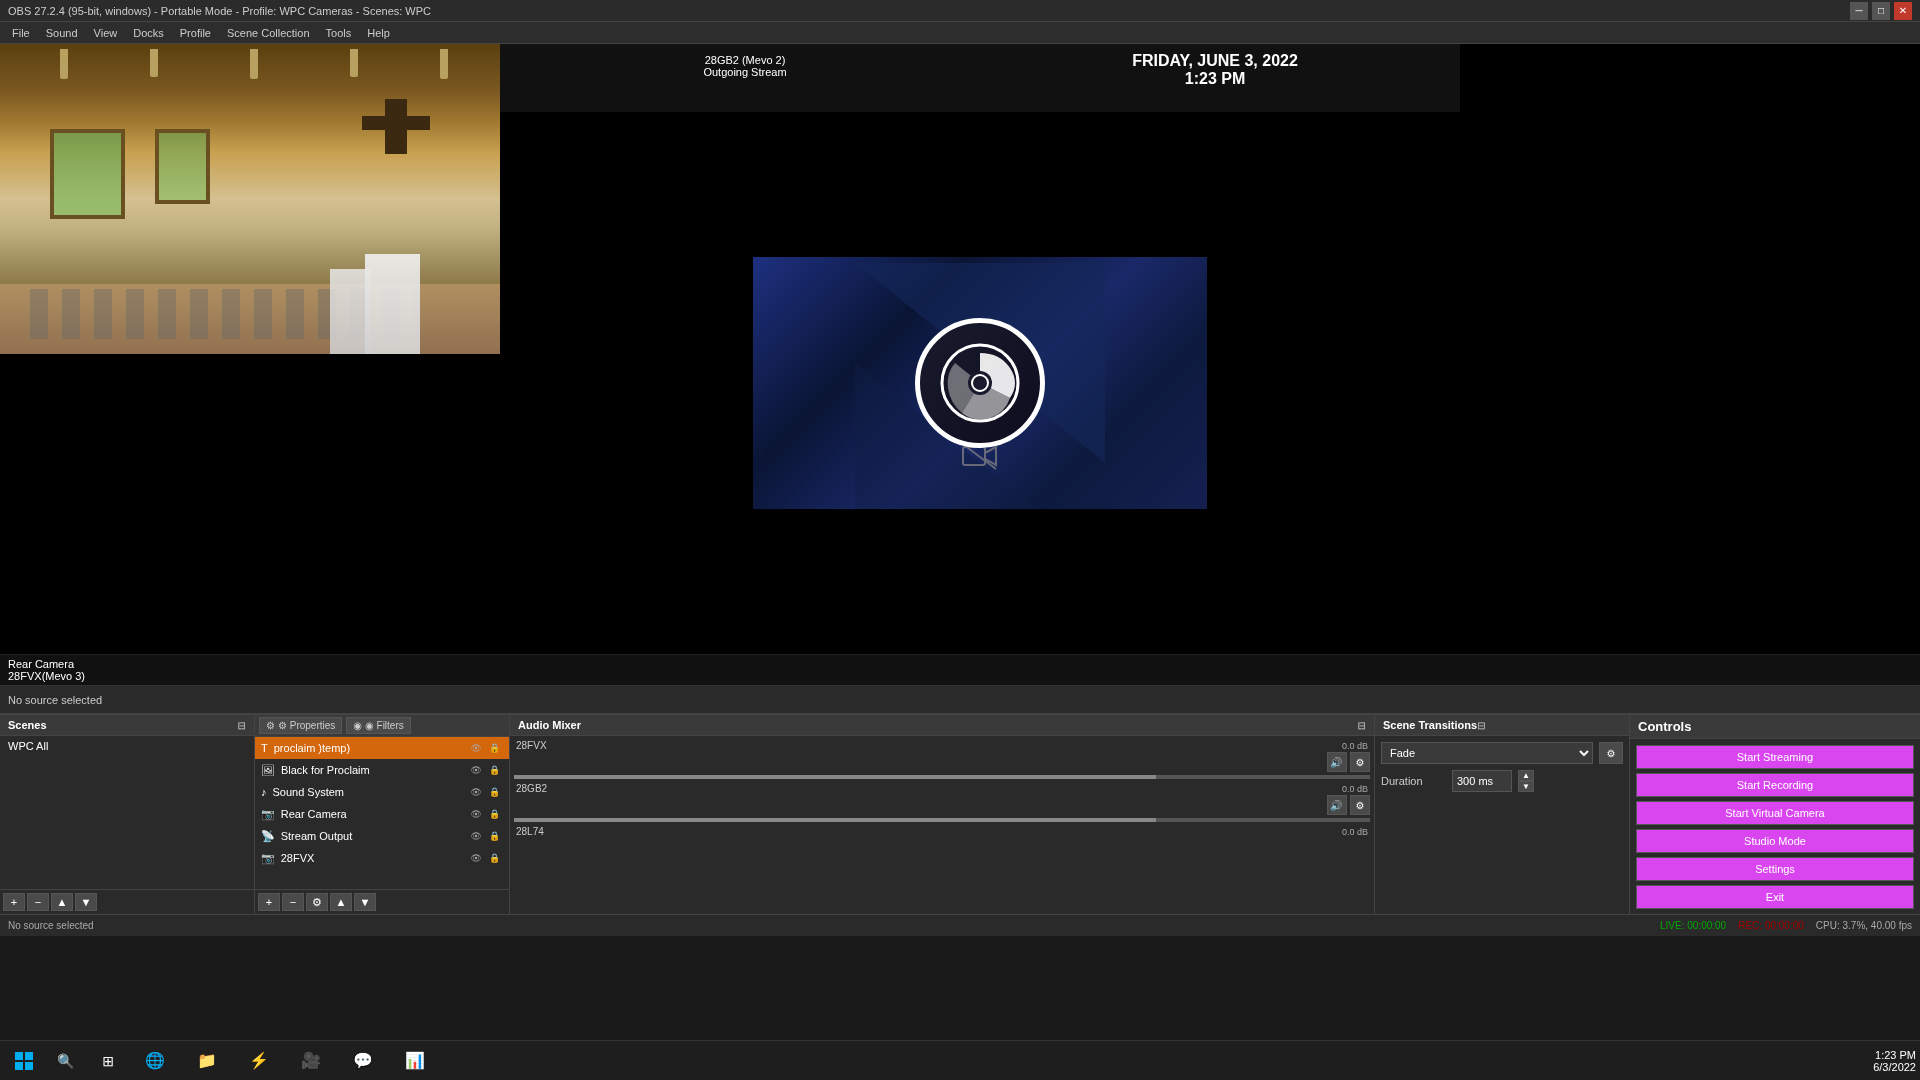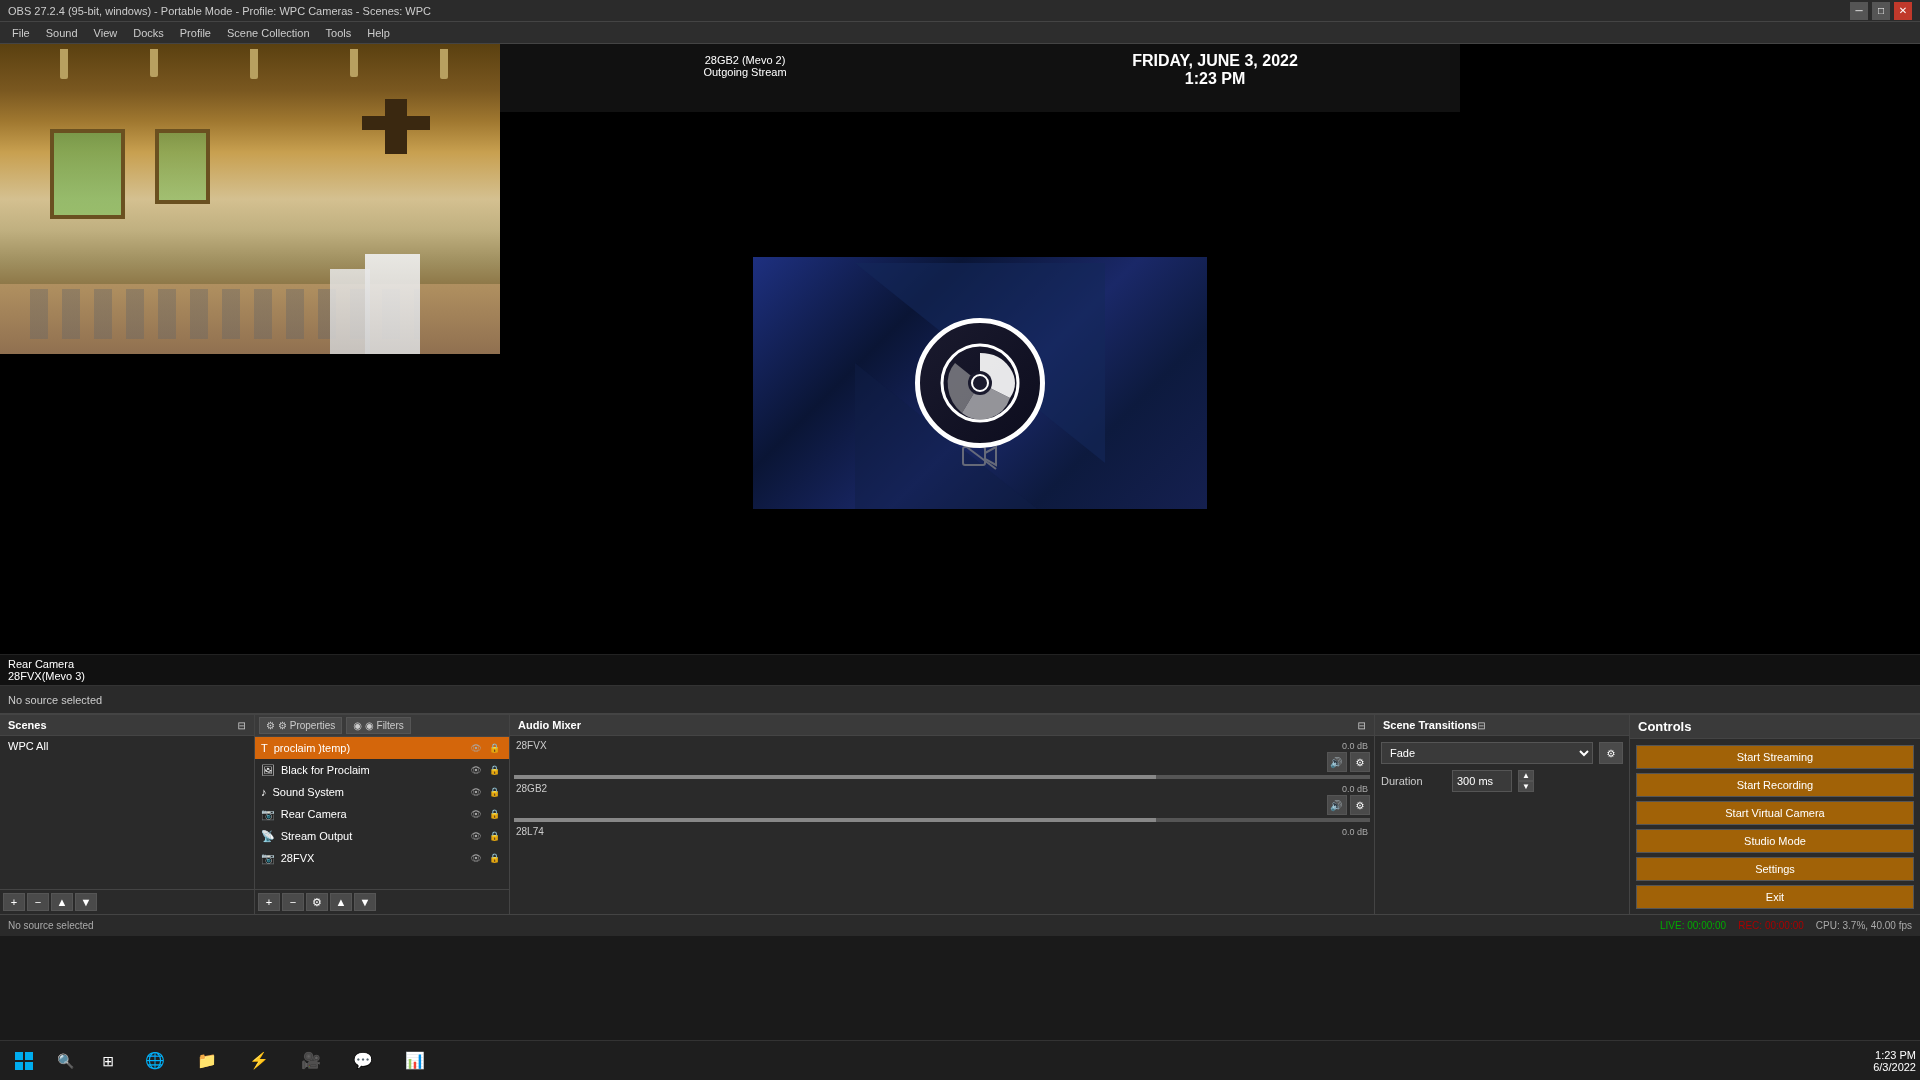--- a/index.html
+++ b/index.html
@@ -262,21 +262,21 @@
     }
     #controls-content {
       padding: 6px;
       display: flex;
       flex-direction: column;
       gap: 4px;
     }
     .control-btn {
       width: 100%;
       height: 24px;
-      background: #a16207;
+      background: #d946ef;
       border: 1px solid #555;
       color: #fff;
       font-size: 11px;
       cursor: pointer;
       text-align: center;
     }
 
     
     #statusbar {
       width: 100%;

